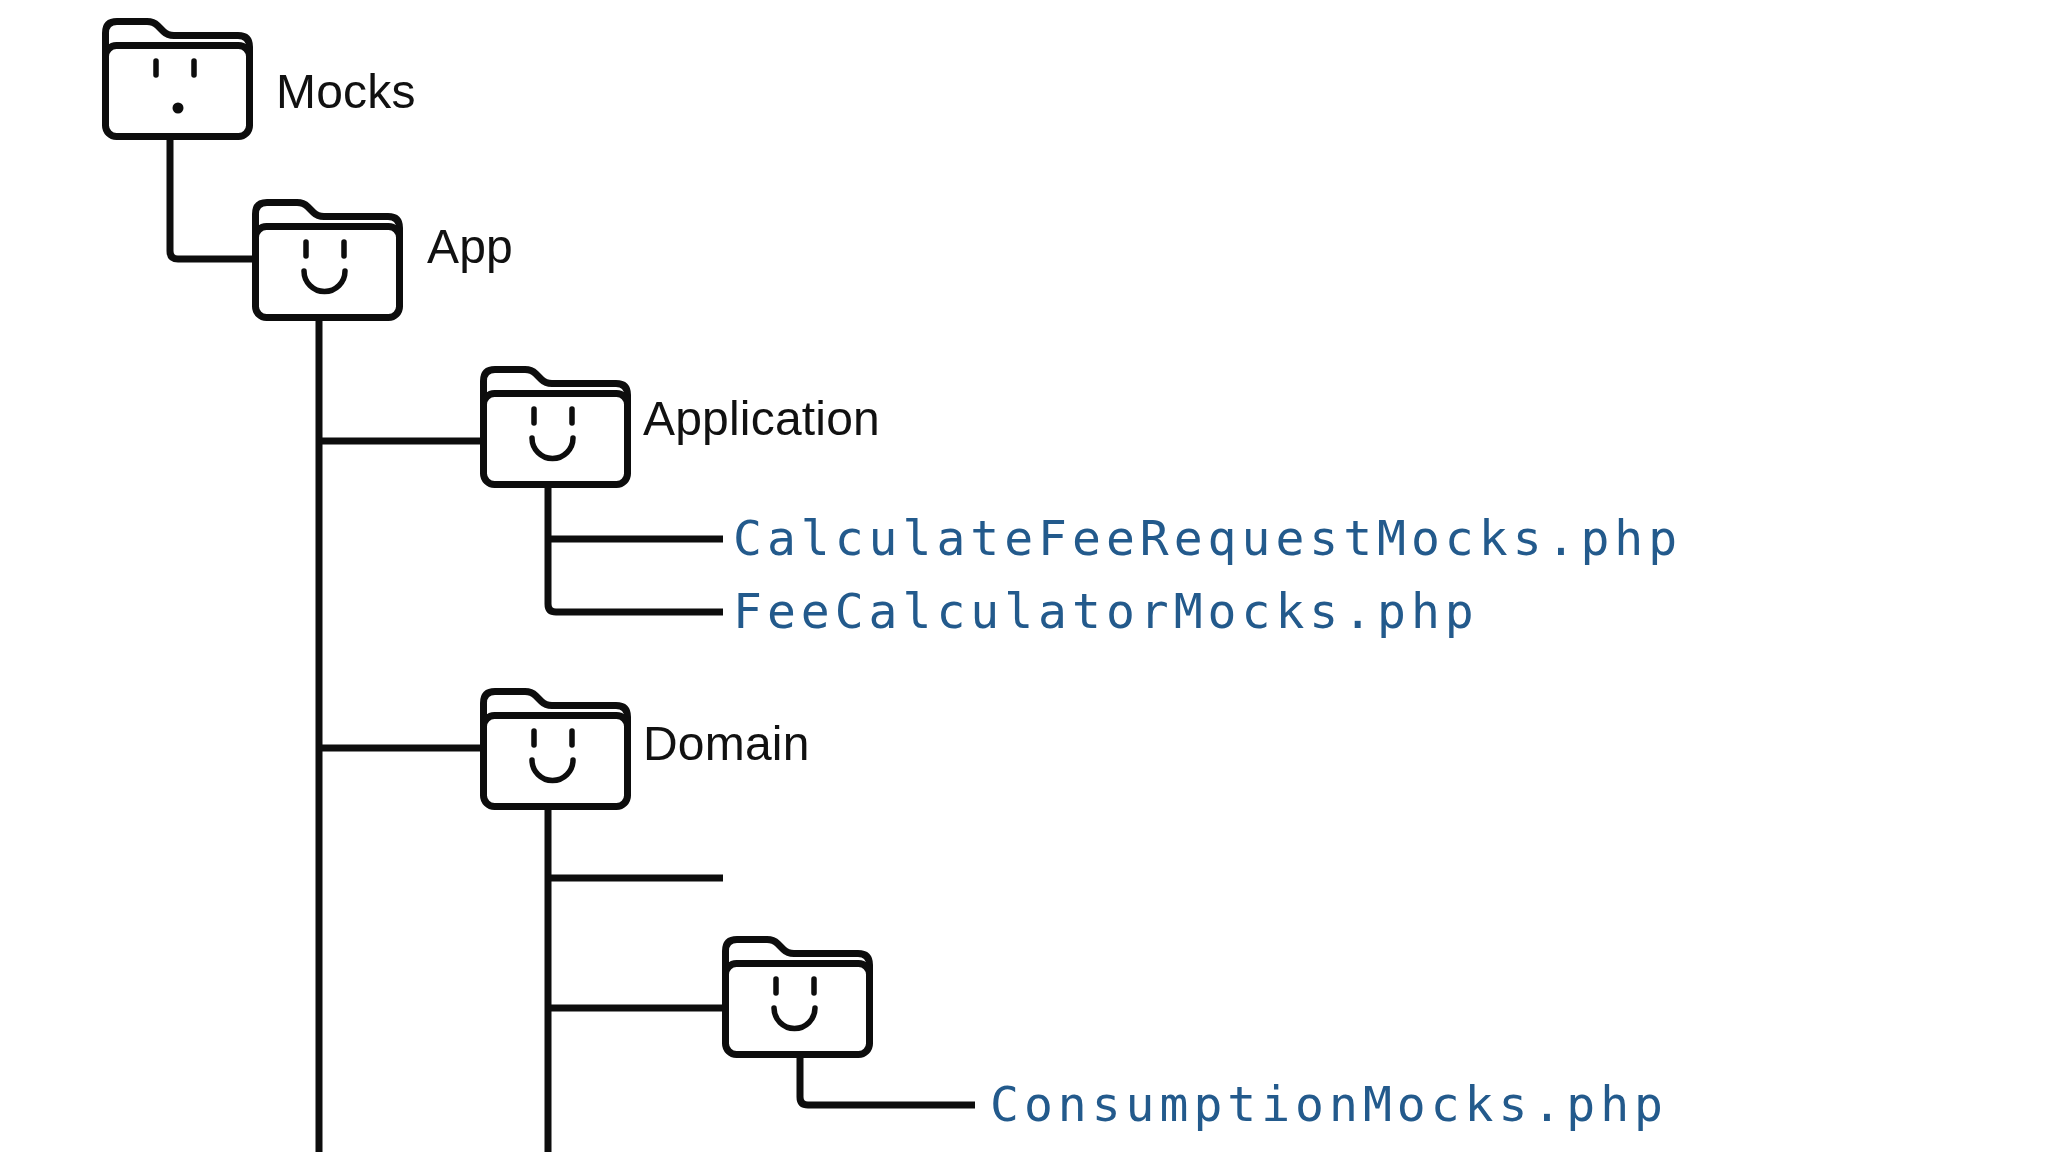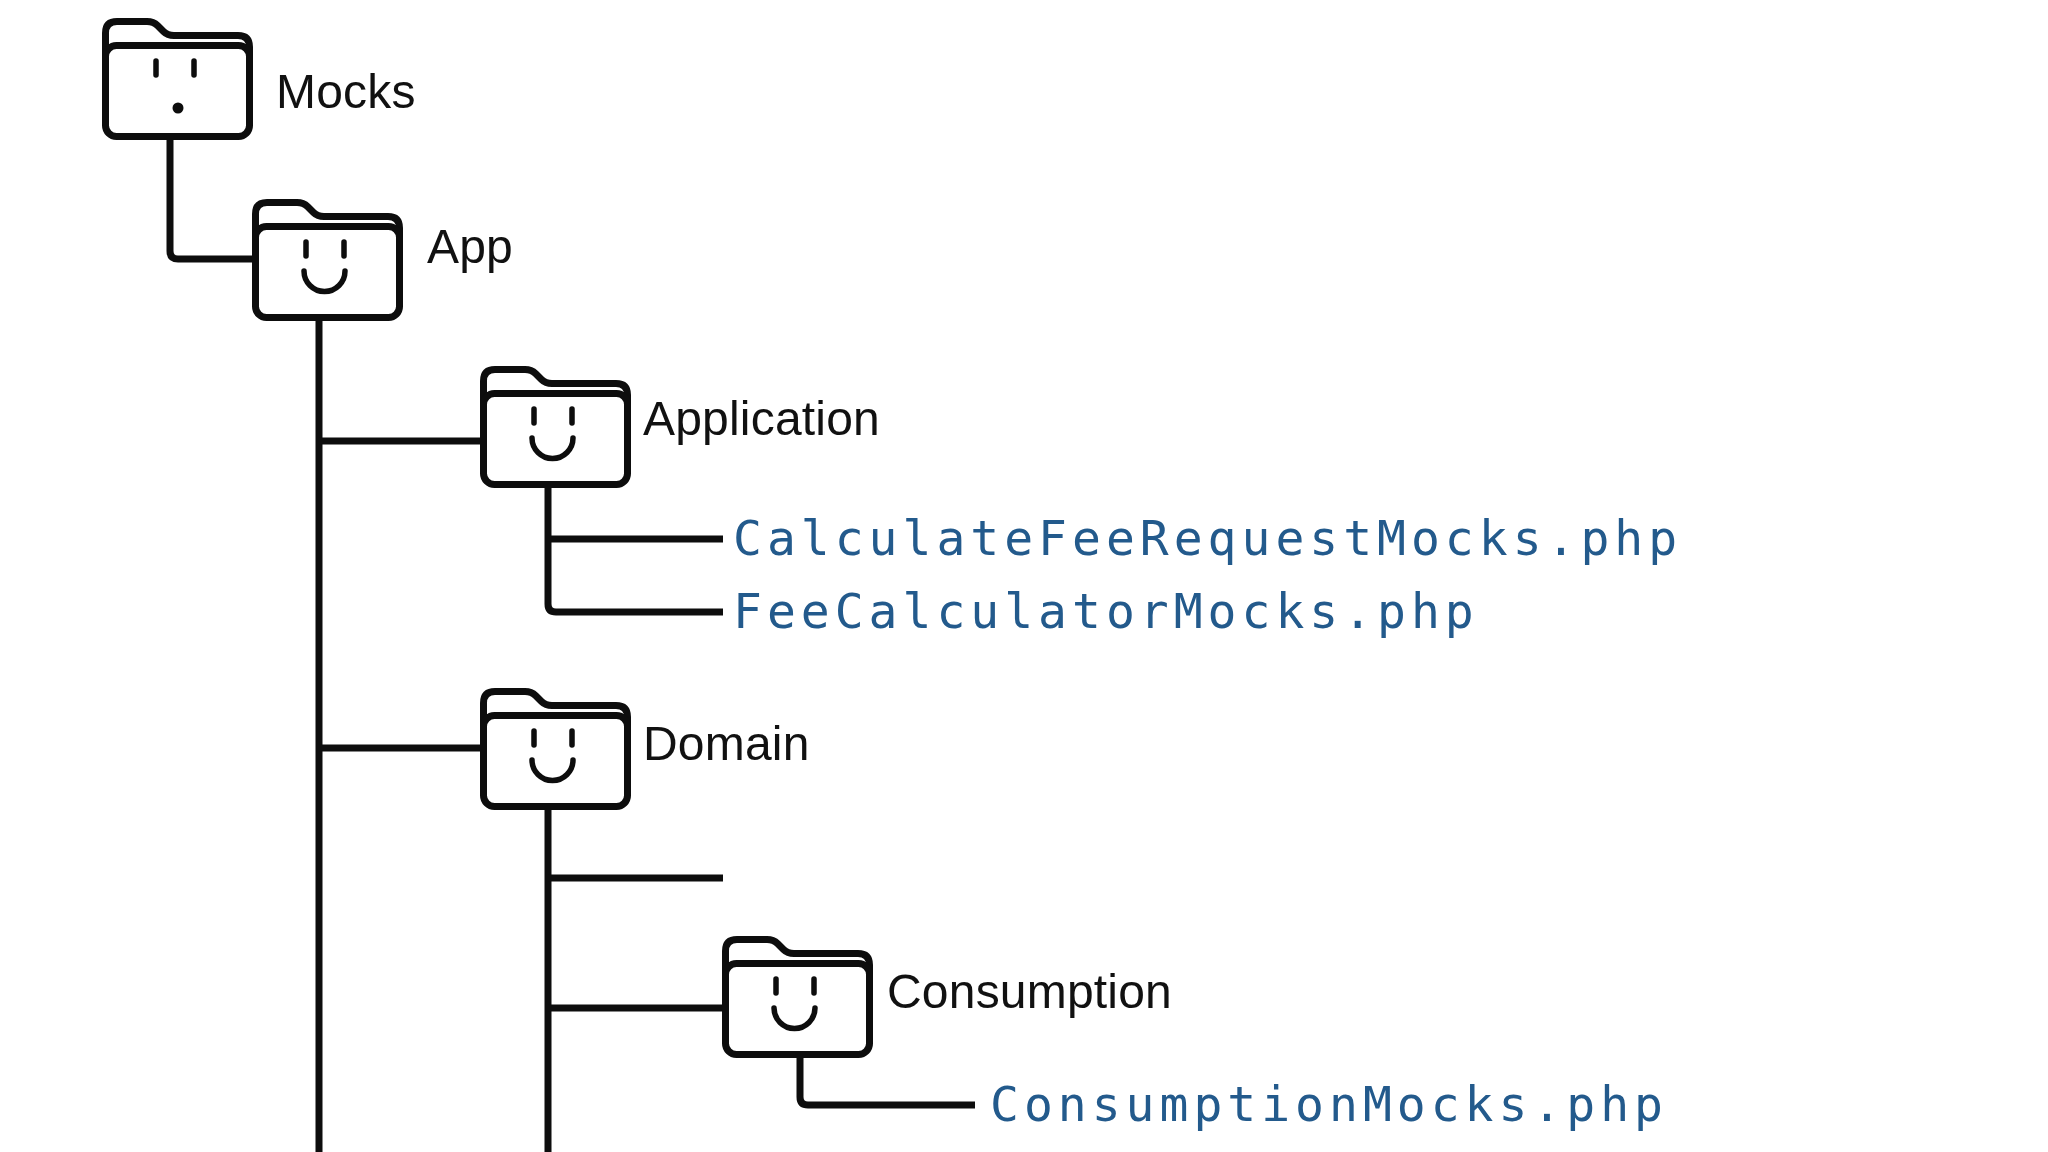--- a/index.html
+++ b/index.html
@@ -129,21 +129,20 @@
     <span class="folder-label" style="left:163px; top:57px;">Domain</span>
   </div>
 
   <div class="node" style="left:722px; top:936px;">
     <svg class="folder-icon" width="151" height="122" viewBox="0 0 151 122">
       <path class="st" d="M3.5 38 V15 Q3.5 3.5 15 3.5 H45 Q51.5 3.5 55.5 7.5 L61.5 13.5 Q65.5 17.5 72 17.5 H136 Q147.5 17.5 147.5 29 V38"></path>
       <rect class="st" x="3.5" y="27.5" width="144" height="91" rx="11"></rect>
       <path class="face" d="M54 43 V57 M92 43 V57"></path>
       <path class="face" d="M52 72 A20.5 20.5 0 0 0 93 72"></path>
     </svg>
-    <span class="folder-label" style="left:165px; top:57px;">Consumption</span>
   </div>
 
   <span class="file-item" style="left:733px; top:539px;">CalculateFeeRequestMocks.php</span>
 
   <span class="file-item" style="left:733px; top:612px;">FeeCalculatorMocks.php</span>
 
 
   <span class="file-item" style="left:990px; top:1105px;">ConsumptionMocks.php</span>
 
 </div>

